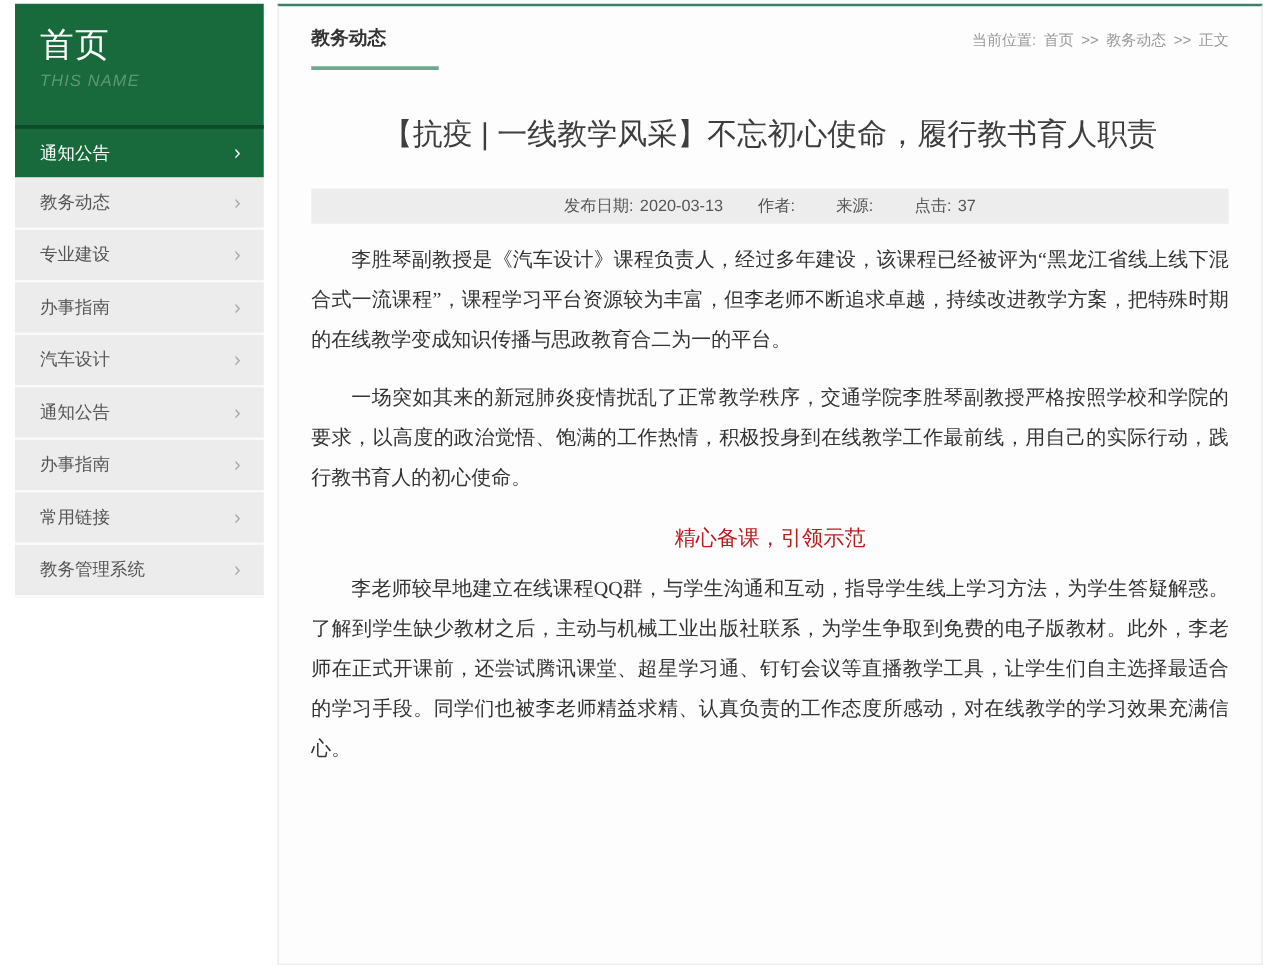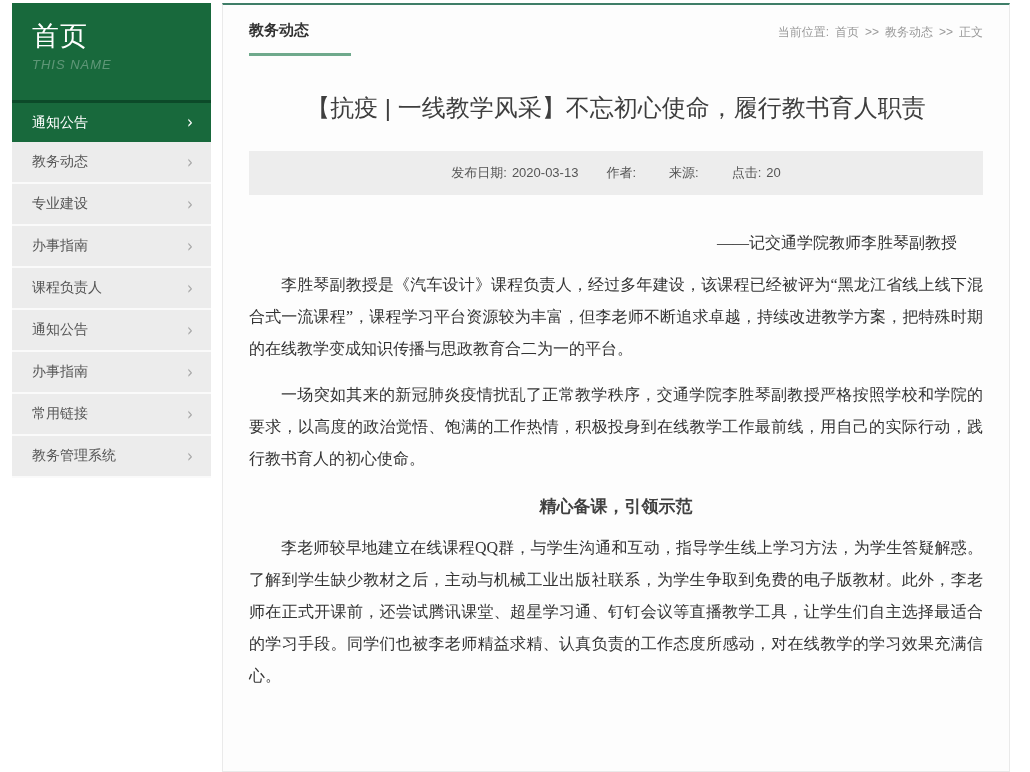--- a/index.html
+++ b/index.html
@@ -81,21 +81,21 @@
   .article-title {
     margin-top: 36px;
     text-align: center;
     font-size: 24px; line-height: 31px;
     color: #3E3E3E;
     font-weight: normal;
   }
   .meta-bar {
     margin-top: 28px;
     background: #EDEDED;
-    height: 44px;
+    height: 28px;
     display: flex; align-items: center; justify-content: center;
     font-size: 13px; color: #555555;
   }
   .meta-bar .meta-field { margin: 0 14px; }
   .meta-bar .meta-label { margin-right: 5px; }
 
   .article-body {
     font-family: "Liberation Serif", "DejaVu Serif", serif;
     color: #333333;
   }
@@ -110,22 +110,22 @@
     margin: 14px 0;
     font-size: 16px;
     line-height: 32px;
     text-indent: 2em;
     text-align: justify;
   }
   .article-body h3.sub-head {
     font-family: "Liberation Sans", "DejaVu Sans", sans-serif;
     text-align: center;
     font-size: 17px;
-    color: #404040;
-    font-weight: bold;
+    color: #b91c1c;
+    font-weight: normal;
     margin: 20px 0 8px 0;
   }
 </style>
 </head>
 <body>
 
 <div class="sidebar">
   <div class="sidebar-header">
     <div class="sidebar-title">首页</div>
     <div class="sidebar-subtitle">THIS NAME</div>
@@ -142,21 +142,21 @@
   </div>
   <div class="menu-item normal">
     <span>专业建设</span>
     <span class="chevron">›</span>
   </div>
   <div class="menu-item normal">
     <span>办事指南</span>
     <span class="chevron">›</span>
   </div>
   <div class="menu-item normal">
-    <span>课程负责人</span>
+    <span>汽车设计</span>
     <span class="chevron">›</span>
   </div>
   <div class="menu-item normal">
     <span>通知公告</span>
     <span class="chevron">›</span>
   </div>
   <div class="menu-item normal">
     <span>办事指南</span>
     <span class="chevron">›</span>
   </div>
@@ -190,26 +190,25 @@
     <span class="meta-field">
       <span class="meta-label">发布日期:</span><span>2020-03-13</span>
     </span>
     <span class="meta-field">
       <span class="meta-label">作者:</span><span></span>
     </span>
     <span class="meta-field">
       <span class="meta-label">来源:</span><span></span>
     </span>
     <span class="meta-field">
-      <span class="meta-label">点击:</span><span>20</span>
+      <span class="meta-label">点击:</span><span>37</span>
     </span>
   </div>
 
   <div class="article-body">
-    <div class="article-subtitle">——记交通学院教师李胜琴副教授</div>
 
     <p class="para">李胜琴副教授是《汽车设计》课程负责人，经过多年建设，该课程已经被评为“黑龙江省线上线下混合式一流课程”，课程学习平台资源较为丰富，但李老师不断追求卓越，持续改进教学方案，把特殊时期的在线教学变成知识传播与思政教育合二为一的平台。</p>
     <p class="para">一场突如其来的新冠肺炎疫情扰乱了正常教学秩序，交通学院李胜琴副教授严格按照学校和学院的要求，以高度的政治觉悟、饱满的工作热情，积极投身到在线教学工作最前线，用自己的实际行动，践行教书育人的初心使命。</p>
     <h3 class="sub-head">精心备课，引领示范</h3>
     <p class="para">李老师较早地建立在线课程QQ群，与学生沟通和互动，指导学生线上学习方法，为学生答疑解惑。了解到学生缺少教材之后，主动与机械工业出版社联系，为学生争取到免费的电子版教材。此外，李老师在正式开课前，还尝试腾讯课堂、超星学习通、钉钉会议等直播教学工具，让学生们自主选择最适合的学习手段。同学们也被李老师精益求精、认真负责的工作态度所感动，对在线教学的学习效果充满信心。</p>
 
   </div>
 
 </div>
 

